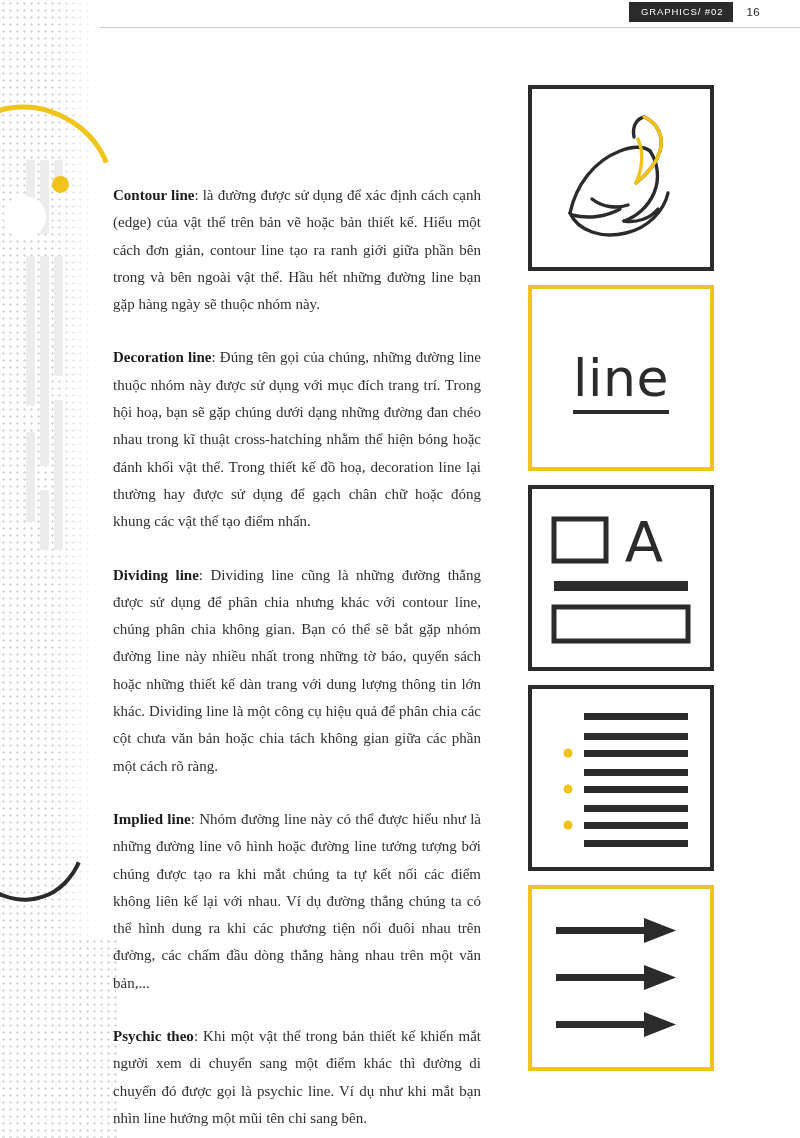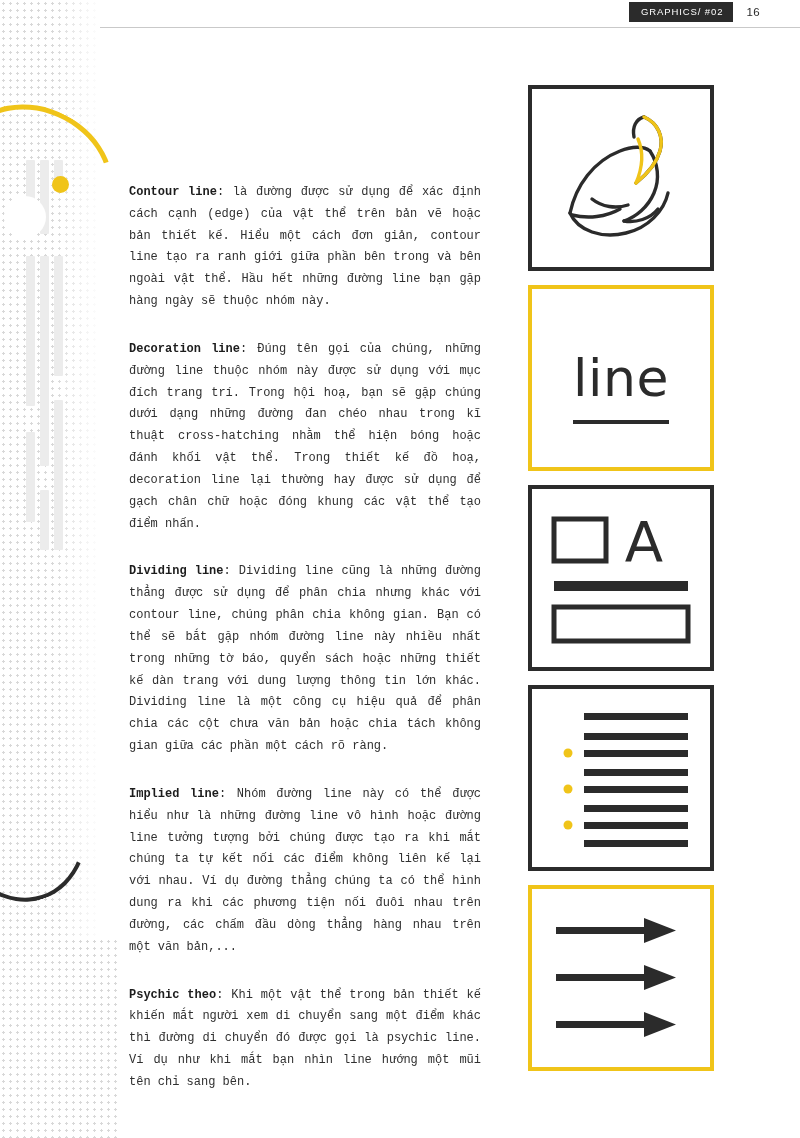--- a/index.html
+++ b/index.html
@@ -130,23 +130,23 @@
   }
 
   
   .text-col {
     position: absolute;
     left: 113px;
     top: 182px;
     width: 368px;
   }
   .para {
-    margin: 0 0 26px 16px;
-    font-family: Liberation Mono, monospace;
-    font-size: 12px;
+    margin: 0 0 26px 0;
+    font-family: Liberation Serif, serif;
+    font-size: 15px;
     line-height: 1.82;
     color: #2f2f2f;
     text-align: justify;
   }
   .para:last-child { margin-bottom: 0; }
   .term {
     font-weight: bold;
     color: #1c1c1c;
   }
 
@@ -181,21 +181,21 @@
     top: 50%;
     transform: translateY(-50%);
     text-align: center;
     font-family: "DejaVu Sans", sans-serif;
     font-size: 52px;
     color: #2b2b2b;
     letter-spacing: 0.5px;
   }
   .line-word span {
     border-bottom: 4px solid #2b2b2b;
-    padding-bottom: 12px;
+    padding-bottom: 2px;
   }
 
   
   .dot-corner {
     position: absolute;
     left: 0;
     bottom: 0;
     width: 120px;
     height: 200px;
     background-image: radial-gradient(#d8d8d8 1.1px, transparent 1.2px);

